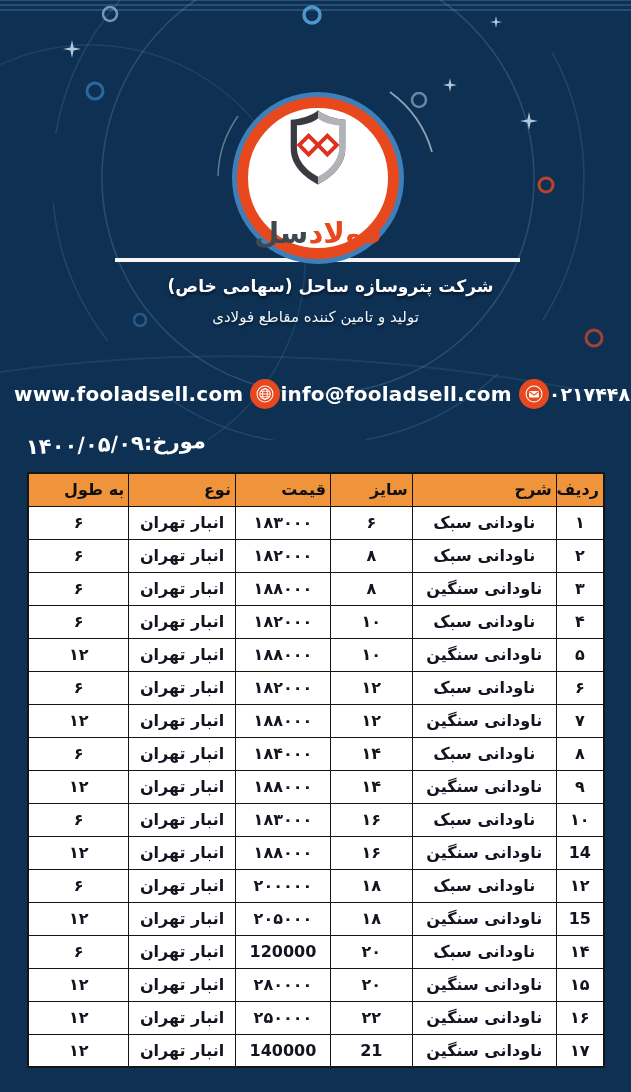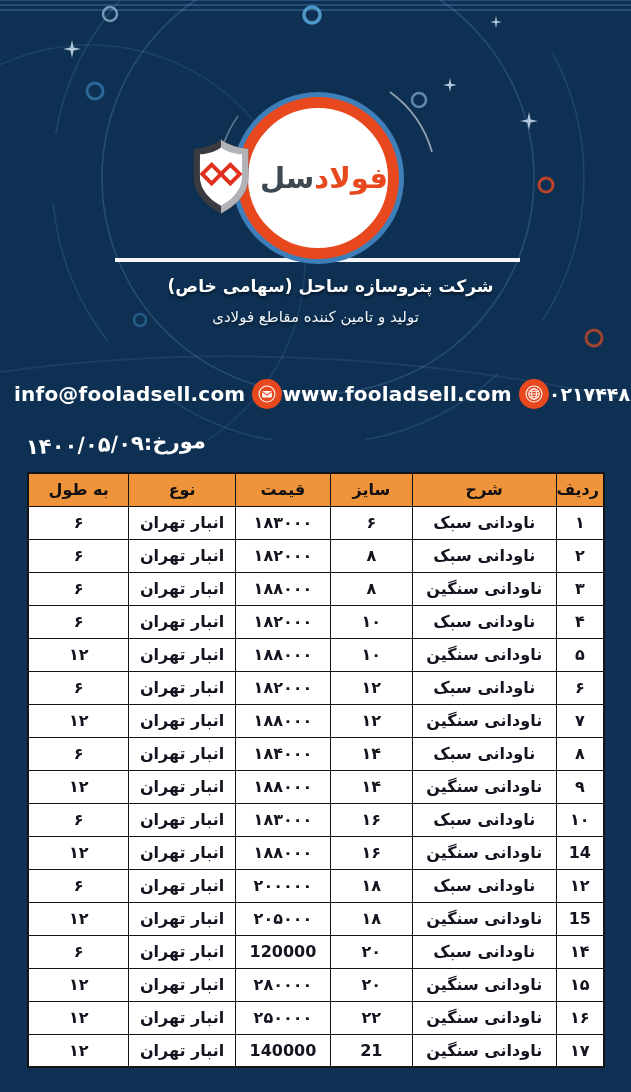--- a/index.html
+++ b/index.html
@@ -29,21 +29,21 @@
   .logo-wrap{
     position:absolute; left:232px; top:92px; width:172px; height:172px;
     border-radius:50%;
     background:#3e7fba;
     display:flex; align-items:center; justify-content:center;
   }
   .logo-circle{
     width:162px; height:162px; border-radius:50%;
     background:#ffffff;
     border:11px solid #e8481e;
-    display:flex; flex-direction:row; align-items:center; justify-content:flex-end;
+    display:flex; flex-direction:column; align-items:center; justify-content:space-between;
     gap:2px;
   }
   .brand{ direction:rtl; font-size:29px; font-weight:bold; line-height:1; letter-spacing:-1px; }
   .brand .b1{ color:#e8481e; }
   .brand .b2{ color:#3e4850; }
   .divider{
     position:absolute; top:258px; left:115px; width:405px; height:4px;
     background:#f4f6f8; z-index:0;
   }
   .logo-wrap{ z-index:1; }
@@ -88,21 +88,21 @@
     background:#fff;
     border:2px solid #141414;
   }
   table.price th, table.price td{
     border:1.6px solid #141414;
     height:33px; padding:0 4px;
     text-align:center; vertical-align:middle;
     font-size:16px; font-weight:bold; color:#141420;
     overflow:hidden; white-space:nowrap;
   }
-  table.price th{ background:#f0943c; color:#101010; font-size:16px; }
+  table.price th{ background:#f0943c; color:#101010; font-size:16px;text-align:right; }
   col.c-radif{ width:8.3%; }
   col.c-sharh{ width:25%; }
   col.c-size{ width:14.2%; }
   col.c-price{ width:16.5%; }
   col.c-type{ width:18.5%; }
   col.c-len{ width:17.5%; }
 </style>
 </head>
 <body>
 
@@ -147,39 +147,39 @@
       <span class="b1">فولاد</span><span class="b2">سل</span>
     </div>
   </div>
 </div>
 
 <div class="company-line1">شرکت پتروسازه ساحل (سهامی خاص)</div>
 <div class="company-line2">تولید و تامین کننده مقاطع فولادی</div>
 
 <div class="contact-bar">
   <div class="contact-item">
-    <span class="contact-text">info@fooladsell.com</span>
-    <span class="badge">
-      <svg width="18" height="18" viewBox="0 0 24 24">
-        <circle cx="12" cy="12" r="10.6" fill="none" stroke="#ffffff" stroke-width="1.4"></circle>
-        <rect x="5.5" y="8" width="13" height="8.5" rx="1.2" fill="#ffffff"></rect>
-        <polyline points="6,9 12,13.5 18,9" fill="none" stroke="#e8481e" stroke-width="1.4"></polyline>
-      </svg>
-    </span>
-  </div>
-  <div class="contact-item">
     <span class="contact-text">www.fooladsell.com</span>
     <span class="badge">
       <svg width="18" height="18" viewBox="0 0 24 24">
         <circle cx="12" cy="12" r="10.6" fill="none" stroke="#ffffff" stroke-width="1.4"></circle>
         <circle cx="12" cy="12" r="7" fill="none" stroke="#ffffff" stroke-width="1.5"></circle>
         <ellipse cx="12" cy="12" rx="3.2" ry="7" fill="none" stroke="#ffffff" stroke-width="1.3"></ellipse>
         <line x1="5" y1="12" x2="19" y2="12" stroke="#ffffff" stroke-width="1.3"></line>
         <line x1="6" y1="8.5" x2="18" y2="8.5" stroke="#ffffff" stroke-width="1"></line>
         <line x1="6" y1="15.5" x2="18" y2="15.5" stroke="#ffffff" stroke-width="1"></line>
+      </svg>
+    </span>
+  </div>
+  <div class="contact-item">
+    <span class="contact-text">info@fooladsell.com</span>
+    <span class="badge">
+      <svg width="18" height="18" viewBox="0 0 24 24">
+        <circle cx="12" cy="12" r="10.6" fill="none" stroke="#ffffff" stroke-width="1.4"></circle>
+        <rect x="5.5" y="8" width="13" height="8.5" rx="1.2" fill="#ffffff"></rect>
+        <polyline points="6,9 12,13.5 18,9" fill="none" stroke="#e8481e" stroke-width="1.4"></polyline>
       </svg>
     </span>
   </div>
   <div class="contact-item">
     <span class="contact-text num">۰۲۱۷۴۴۸۶۰۰۰</span>
 
   </div>
 </div>
 
 <div class="date-line">مورخ:۱۴۰۰/۰۵/۰۹</div>

